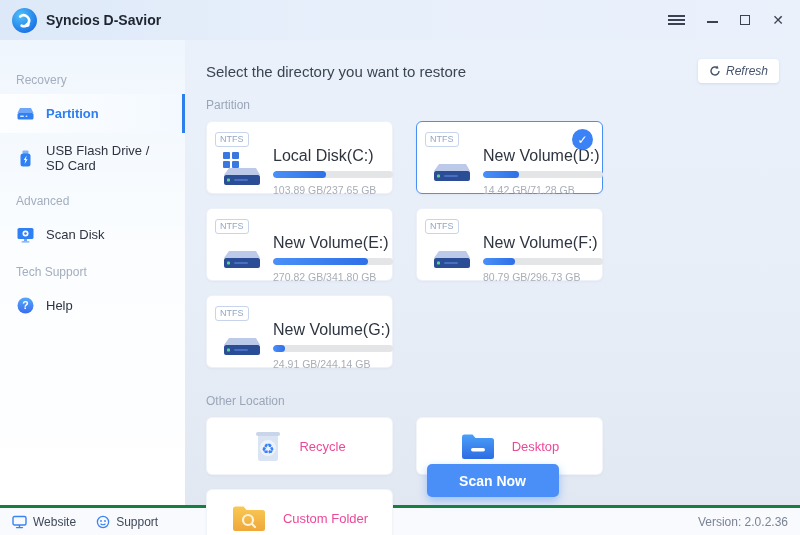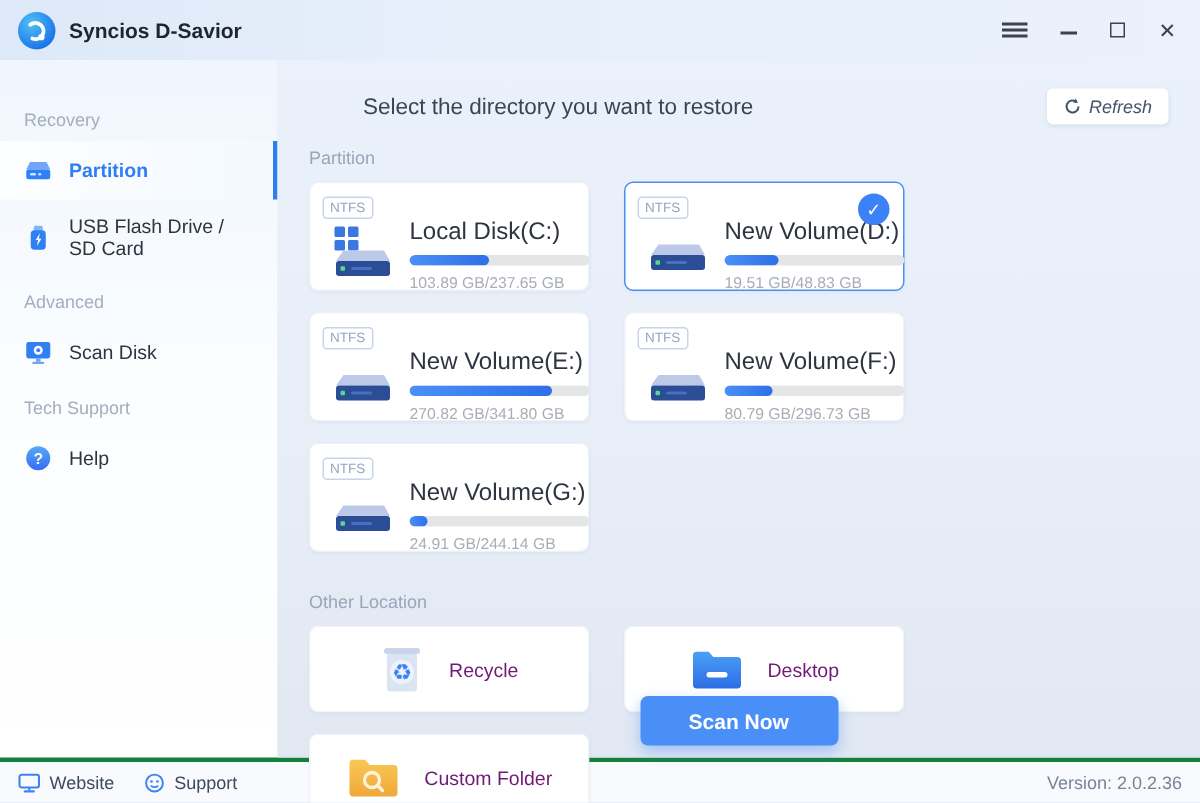--- a/index.html
+++ b/index.html
@@ -26,21 +26,21 @@
   .sidebar { width:185px; flex:0 0 185px; background:linear-gradient(180deg,#eff6fd 0%,#fbfdff 45%,#ffffff 100%);
              padding-top:22px; }
   .side-label { font-size:12px; color:#a3aebe; padding:11px 16px 7px; }
   .side-item { display:flex; align-items:center; gap:11px; padding:10px 16px; font-size:13px; color:#2e3440; cursor:pointer; }
   .side-item .sicon { width:19px; height:19px; flex:0 0 19px; display:flex; align-items:center; justify-content:center; }
   .side-item.selected { color:#2d7ff0; font-weight:bold; background:linear-gradient(90deg,#fdfeff,#f3f9ff); border-right:3px solid #2d7ff0; }
 
   .main { flex:1; background:linear-gradient(180deg,#eaf1fb 0%,#e8eef8 55%,#e2e8f2 100%);
           padding:0 21px; position:relative; }
   .main-header { display:flex; justify-content:space-between; align-items:center; padding-top:19px; }
-  .page-title { font-size:15px; color:#3b4552;margin-left:36px; }
+  .page-title { font-size:15px; color:#3b4552; }
   .refresh-btn { display:flex; align-items:center; gap:5px; background:#ffffff; border:none; border-radius:4px;
                  padding:5px 11px; font-size:12px; color:#47536b; cursor:pointer;
                  box-shadow:0 1px 3px rgba(100,120,160,.18); font-family:inherit;font-style:italic; }
   .section-label { font-size:12px; color:#9aa6b8; margin:15px 0 9px; }
 
   .grid { display:flex; flex-wrap:wrap; gap:14px 23px; }
   .p-card { width:187px; height:73px; background:#ffffff; border-radius:6px; border:1px solid rgba(160,180,210,.18);
             position:relative; padding:6px 8px; cursor:pointer; box-shadow:0 1px 2px rgba(120,140,170,.08); }
   .p-card.selected { border:1px solid #4a90f4; }
   .ntfs { display:inline-block; font-size:9px; color:#93a6c4; border:1px solid #c6d5ec; border-radius:3px; padding:1px 4px; line-height:1.2; }
@@ -49,21 +49,21 @@
   .p-name { font-size:16px; color:#2e3440; margin-bottom:6px; }
   .p-track { width:120px; height:7px; background:#e4e5e7; border-radius:4px; overflow:hidden; margin-bottom:6px; }
   .p-fill { height:100%; background:linear-gradient(90deg,#4a90f7,#2f6fe8); border-radius:4px; }
   .p-size { font-size:10.5px; color:#a8adb6; }
   .check { position:absolute; top:7px; right:9px; width:21px; height:21px; border-radius:50%; background:#3b82f6;
            color:#fff; display:flex; align-items:center; justify-content:center; font-size:12px; }
 
   .loc-card { width:187px; height:58px; background:#ffffff; border-radius:6px; display:flex; align-items:center;
               justify-content:center; gap:16px; cursor:pointer; box-shadow:0 1px 2px rgba(120,140,170,.08);
               border:1px solid rgba(160,180,210,.15); }
-  .loc-label { font-size:13px; color:#701a75; }
+  .loc-label { font-size:13px; color:#ec4899; }
 
   .scan-btn { position:absolute; bottom:8px; left:50%; transform:translateX(-50%); width:132px; height:33px;
               background:#4a8ff7; color:#ffffff; border:none; border-radius:5px; font-size:14px; font-weight:bold;
               cursor:pointer; box-shadow:0 4px 10px rgba(74,143,247,.45); font-family:inherit; }
 
   
   .footer { height:30px; flex:0 0 30px; background:#f8fafd; border-top:3px solid #15803d;
             display:flex; align-items:center; justify-content:space-between; padding:0 12px;gap:31px; }
   .footer-left { display:flex; align-items:center; gap:20px; }
   .footer-item { display:flex; align-items:center; gap:6px; font-size:12px; color:#3f4a5a; cursor:pointer; }
@@ -217,21 +217,21 @@
                 <rect x="4" y="21" width="36" height="10" rx="2" fill="#2b4d96"></rect>
                 <rect x="7" y="24.5" width="3" height="3" rx="0.8" fill="#56d98c"></rect>
                 <rect x="14" y="25" width="14" height="2" rx="1" fill="#4a6fc0"></rect>
               </svg>
             </span>
             <div class="p-info">
               <div class="p-name">New Volume(D:)</div>
               <div class="p-track">
                   <div class="p-fill" style="width: 30%;"></div>
                 </div>
-              <div class="p-size">19.51 GB/48.83 GB</div>
+              <div class="p-size">14.42 GB/71.28 GB</div>
             </div>
           </div>
         </div>
 
         <div class="p-card">
           <span class="ntfs">NTFS</span>
           <div class="p-body">
             <span>
               <svg width="42" height="38" viewBox="0 0 42 38">
                 <path d="M9 14 h27 l4 7 H4 z" fill="#bcc9e9"></path>

